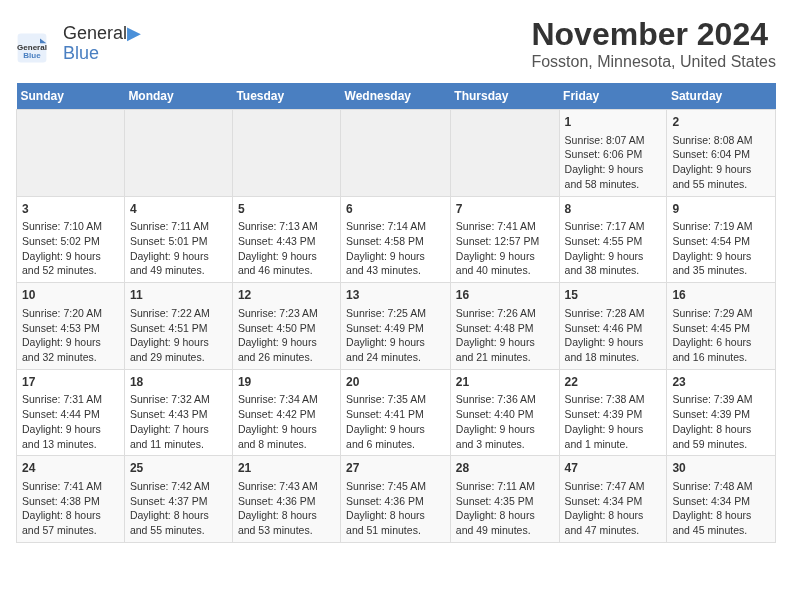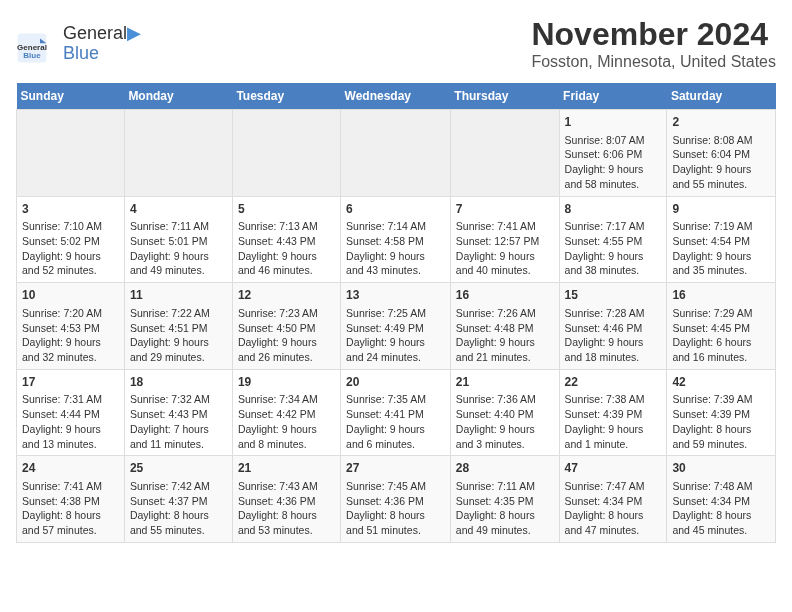--- a/index.html
+++ b/index.html
@@ -257,21 +257,21 @@
           <div>Sunset: 4:40 PM</div>
           <div>Daylight: 9 hours and 3 minutes.</div>
         </td>
         <td>
           <span class="day-num">22</span>
           <div>Sunrise: 7:38 AM</div>
           <div>Sunset: 4:39 PM</div>
           <div>Daylight: 9 hours and 1 minute.</div>
         </td>
         <td>
-          <span class="day-num">42</span>
+          <span class="day-num">23</span>
           <div>Sunrise: 7:39 AM</div>
           <div>Sunset: 4:39 PM</div>
           <div>Daylight: 8 hours and 59 minutes.</div>
         </td>
       </tr>
       <tr>
         <td>
           <span class="day-num">24</span>
           <div>Sunrise: 7:41 AM</div>
           <div>Sunset: 4:38 PM</div>

